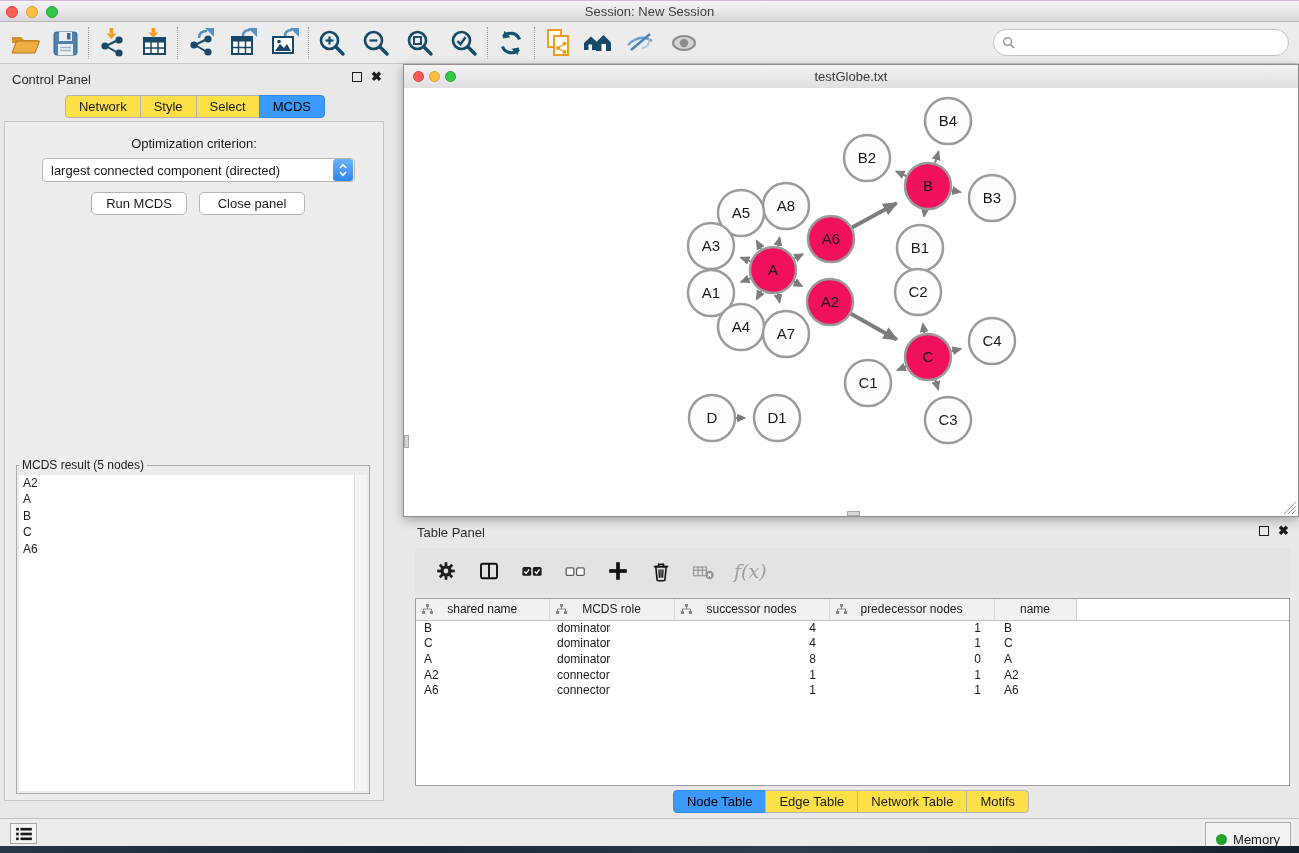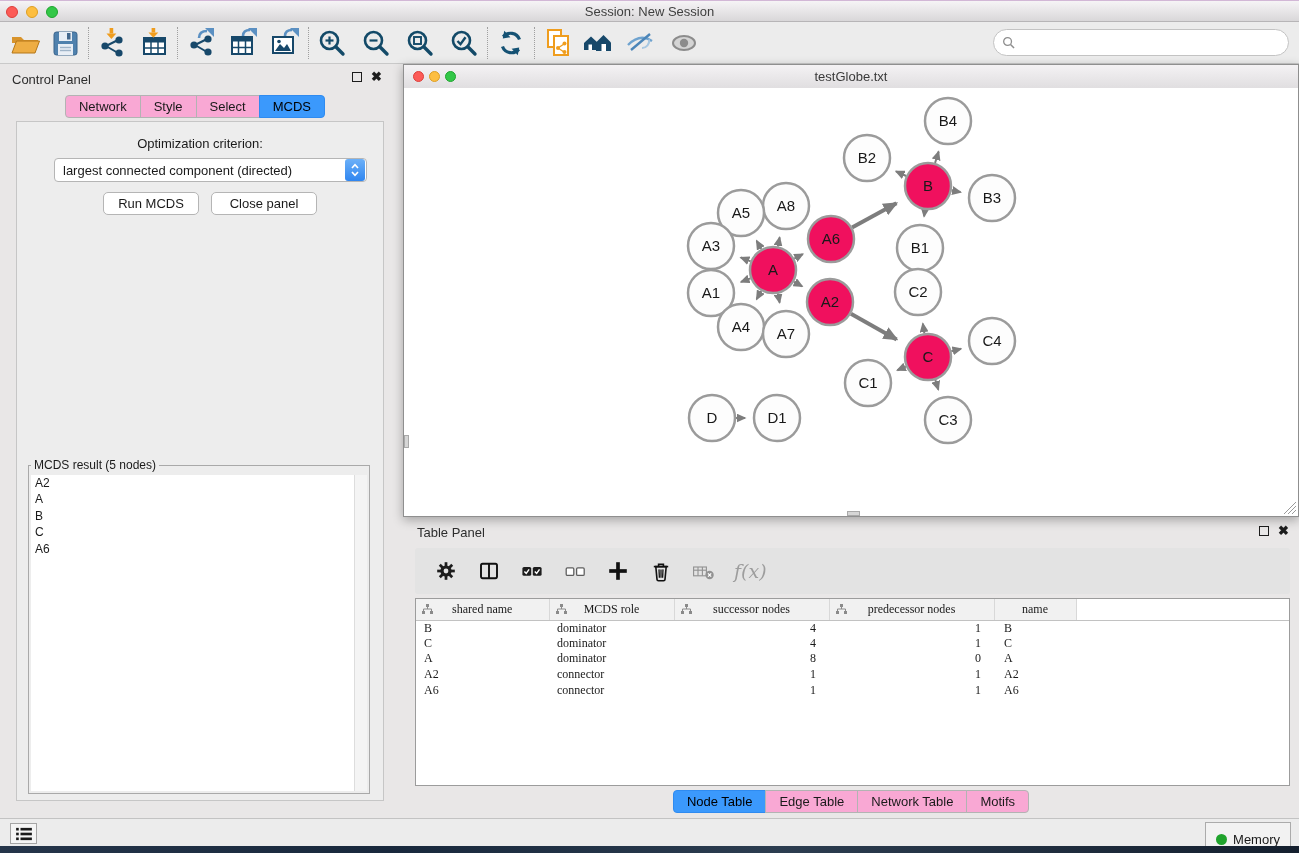--- a/index.html
+++ b/index.html
@@ -28,26 +28,26 @@
   .searchbox input { border:none; outline:none; flex:1; font-size:13px; background:transparent; }
   .mag-mini { width:13px; height:13px; margin-right:5px; }
 
   
   .control-panel { position:absolute; left:0; top:64px; width:390px; height:754px; }
   .cp-header { position:absolute; left:12px; top:8px; font-size:13px; color:#2d2d2d; }
   .panel-btns { position:absolute; right:8px; top:8px; display:flex; gap:9px; align-items:center; }
   .float-btn { width:10px; height:10px; border:1.6px solid #1c1c1c; display:inline-block; background:transparent; }
   .close-btn { font-size:13px; font-weight:bold; color:#1c1c1c; line-height:10px; }
   .seg { display:inline-flex; }
-  .seg .tab { font-size:13px; padding:3px 13px; background:#f9a8d4; border:1px solid #b3b3b3; margin-left:-1px; color:#1a1a1a; }
+  .seg .tab { font-size:13px; padding:3px 13px; background:#fde047; border:1px solid #b3b3b3; margin-left:-1px; color:#1a1a1a; }
   .seg .tab:first-child { border-radius:4px 0 0 4px; margin-left:0; }
   .seg .tab:last-child { border-radius:0 4px 4px 0; }
   .seg .tab.active { background:#3b99fc; border-color:#2f8bf0; color:#000000; }
   .cp-tabs { position:absolute; top:31px; left:0; width:100%; text-align:center; }
-  .cp-content { position:absolute; left:16px; right:6px; top:57px; height:680px; background:#ededed; border:1px solid #c6c6c6; }
+  .cp-content { position:absolute; left:4px; right:6px; top:57px; height:680px; background:#ededed; border:1px solid #c6c6c6; }
   .opt-label { position:absolute; top:14px; width:100%; text-align:center; font-size:13px; }
   .dropdown { position:absolute; left:37px; top:36px; width:313px; height:24px; background:#fff; border:1px solid #b5b5b5;
     border-radius:4px; display:flex; align-items:center; }
   .dropdown .dd-text { flex:1; font-size:13px; padding-left:8px; white-space:nowrap; overflow:hidden; }
   .dd-spin { width:20px; height:22px; border-radius:3px; background:linear-gradient(#6cb0f8,#2f86f0); margin-right:1px;
     display:flex; flex-direction:column; align-items:center; justify-content:center; }
   .dd-spin svg { width:10px; height:16px; }
   .btn { position:absolute; top:70px; height:23px; background:#fff; border:1px solid #b5b5b5; border-radius:5px;
     font-size:13px; display:flex; align-items:center; justify-content:center; }
   .btn-run { left:86px; width:96px; }
@@ -74,21 +74,21 @@
   
   .table-panel { position:absolute; left:403px; top:520px; width:896px; height:296px; }
   .tp-header { position:absolute; left:14px; top:5px; font-size:13px; color:#2d2d2d; }
   .tp-btns { position:absolute; right:10px; top:6px; display:flex; gap:9px; align-items:center; }
   .tp-toolbar { position:absolute; left:12px; right:9px; top:28px; height:46px; background:#e3e3e3; border-radius:3px;
     display:flex; align-items:center; padding-left:18px; gap:17px; }
   .tpi { width:26px; height:26px; display:inline-flex; align-items:center; justify-content:center; }
   .tpi svg { width:24px; height:24px; }
   .fx { font-family:"DejaVu Serif", serif; font-style:italic; color:#9d9d9d; font-size:19px; }
   .data-table { position:absolute; left:12px; right:9px; top:78px; height:188px; background:#fff; border:1px solid #9c9c9c; overflow:hidden; }
-  table.nt { border-collapse:collapse; width:100%; table-layout:fixed;font-family:Liberation Serif, serif; }
+  table.nt { border-collapse:collapse; width:100%; table-layout:fixed; }
   table.nt th { height:21px; background:#f1f1f1; border-bottom:1px solid #c2c2c2; border-right:1px solid #d8d8d8;
     font-size:12px; font-weight:normal; position:relative; text-align:center; }
   table.nt th.cf { background:#fff; border-right:none; }
   table.nt th .sorticon { position:absolute; left:6px; top:5px; }
   table.nt td { font-size:12px; height:15.6px; padding:0 8px; white-space:nowrap; overflow:hidden; }
   table.nt td.c2, table.nt td.c3 { text-align:right; padding-right:13px; }
   table.nt td.c4 { padding-left:10px; }
   .tp-tabs { position:absolute; top:270px; width:100%; text-align:center; }
 
   

